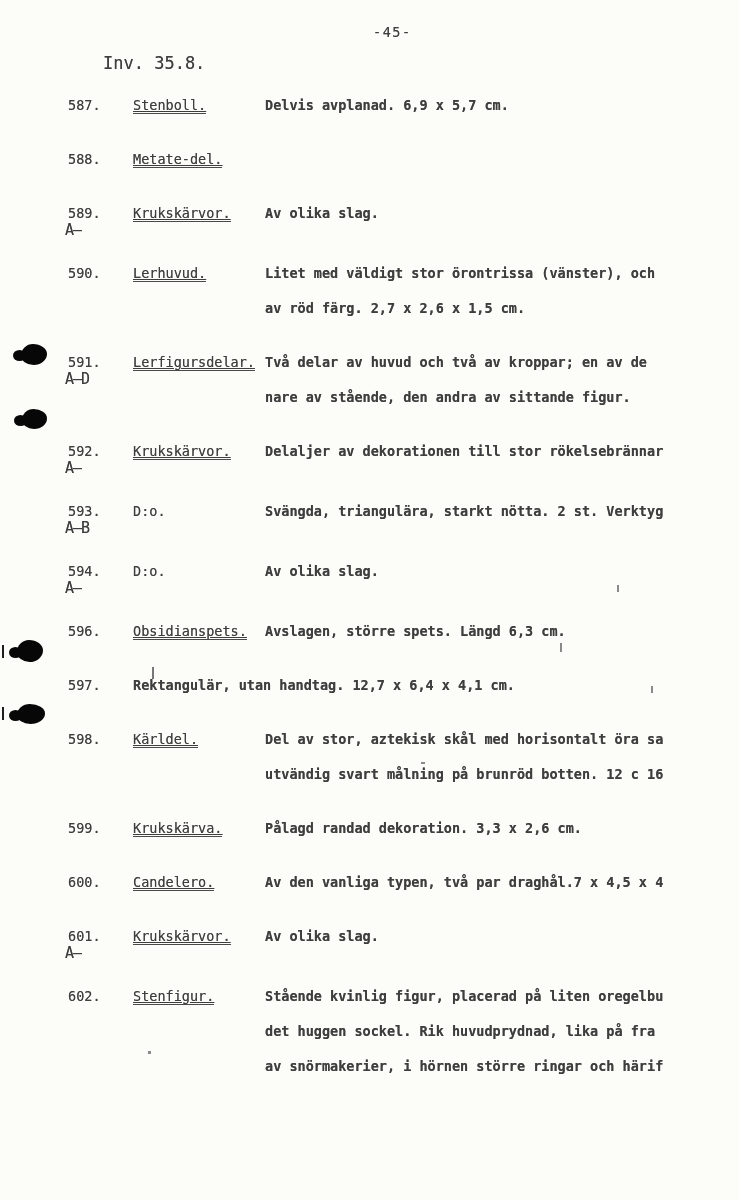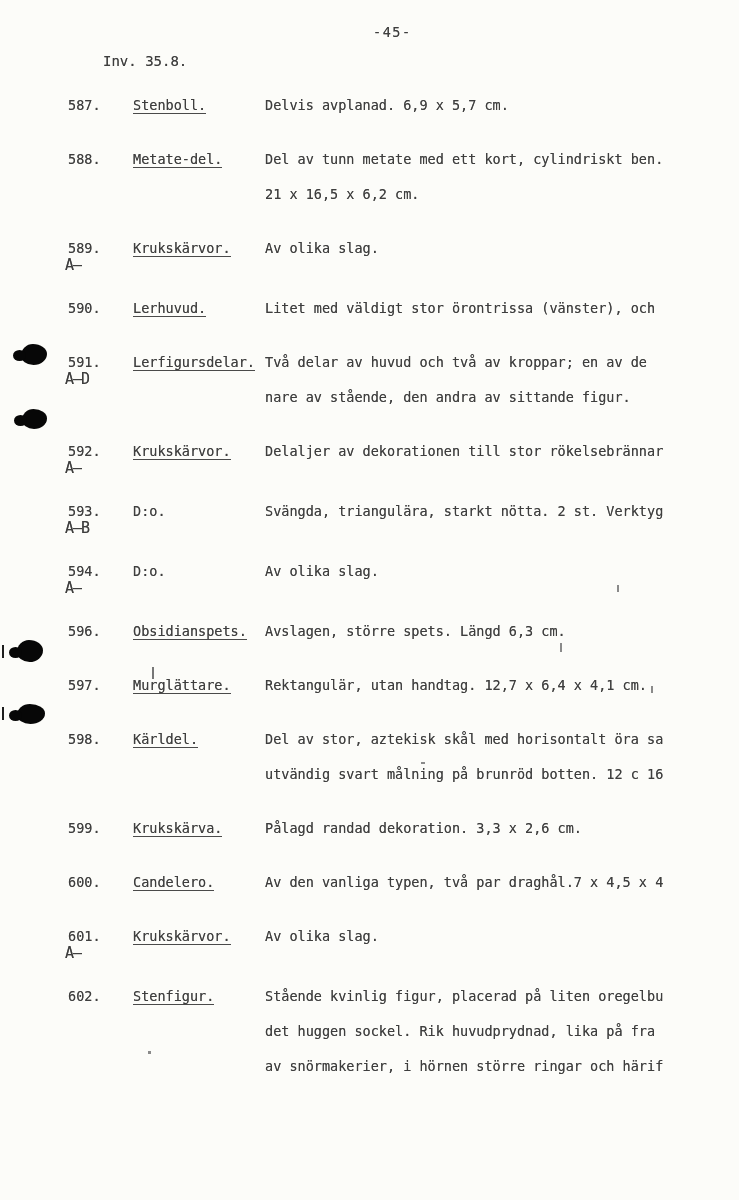--- a/index.html
+++ b/index.html
@@ -14,42 +14,42 @@
     text-shadow: 0 0 0.6px rgba(60,60,60,0.65);
   }
   .page { position: relative; width: 739px; height: 1200px; }
 
   .pageno {
     position: absolute; top: 24px; left: 373px;
     font-size: 13.5px; letter-spacing: 1.5px;
   }
   .inv {
     position: absolute; top: 53px; left: 103px;
-    font-size: 14px;
+    font-size: 17px;
   }
 
   .list { position: absolute; top: 88px; left: 0; right: 0; }
 
   .row {
     display: flex; align-items: flex-start;
     padding-left: 68px;
     margin-bottom: 19px;
     font-size: 13.5px; line-height: 35px;
   }
   .numcol { flex: 0 0 65px; width: 65px; }
   .num { line-height: 35px; }
   .sub {
     line-height: 14px; margin-top: -8px; margin-left: -3px;
     font-size: 15px; letter-spacing: -1px;
   }
   .namecol { flex: 0 0 auto; min-width: 132px; }
   .name { display: inline; }
-  .name.u { border-bottom: 1.4px solid #4a4a4a; }
+  .name.u { border-bottom: 1.4px solid #4a4a4a; text-decoration: underline; }
   .desccol { flex: 1 1 auto; min-width: 0; }
-  .dline { line-height: 35px; white-space: nowrap; overflow: hidden; }
+  .dline { line-height: 35px; white-space: nowrap; overflow: hidden; font-weight: bold; }
 
   
   .blob {
     position: absolute; background: #070707;
     border-radius: 46% 54% 52% 48% / 55% 48% 52% 45%;
   }
   .blob::before {
     content: ""; position: absolute; left: -8px; top: 30%;
     width: 13px; height: 11px; background: #070707; border-radius: 50%;
   }
@@ -78,24 +78,20 @@
         </div>
   </div>
       <div class="row">
     <div class="numcol">
       <div class="num">588.</div>
 
     </div>
     <div class="namecol">
       <span class="name u">Metate-del.</span>
     </div>
-    <div class="desccol">
-          <div class="dline">Del av tunn metate med ett kort, cylindriskt ben.</div>
-          <div class="dline">21 x 16,5 x 6,2 cm.</div>
-        </div>
   </div>
       <div class="row">
     <div class="numcol">
       <div class="num">589.</div>
       <div class="sub">A—</div>
     </div>
     <div class="namecol">
       <span class="name u">Krukskärvor.</span>
     </div>
     <div class="desccol">
@@ -105,20 +101,21 @@
       <div class="row">
     <div class="numcol">
       <div class="num">590.</div>
 
     </div>
     <div class="namecol">
       <span class="name u">Lerhuvud.</span>
     </div>
     <div class="desccol">
           <div class="dline">Litet med väldigt stor örontrissa (vänster), och</div>
+          <div class="dline">av röd färg. 2,7 x 2,6 x 1,5 cm.</div>
         </div>
   </div>
       <div class="row">
     <div class="numcol">
       <div class="num">591.</div>
       <div class="sub">A—D</div>
     </div>
     <div class="namecol">
       <span class="name u">Lerfigursdelar.</span>
     </div>
@@ -172,23 +169,20 @@
       <span class="name u">Obsidianspets.</span>
     </div>
     <div class="desccol">
           <div class="dline">Avslagen, större spets. Längd 6,3 cm.</div>
         </div>
   </div>
       <div class="row">
     <div class="numcol">
       <div class="num">597.</div>
 
-    </div>
-    <div class="namecol">
-      <span class="name u">Murglättare.</span>
     </div>
     <div class="desccol">
           <div class="dline">Rektangulär, utan handtag. 12,7 x 6,4 x 4,1 cm.</div>
         </div>
   </div>
       <div class="row">
     <div class="numcol">
       <div class="num">598.</div>
 
     </div>

